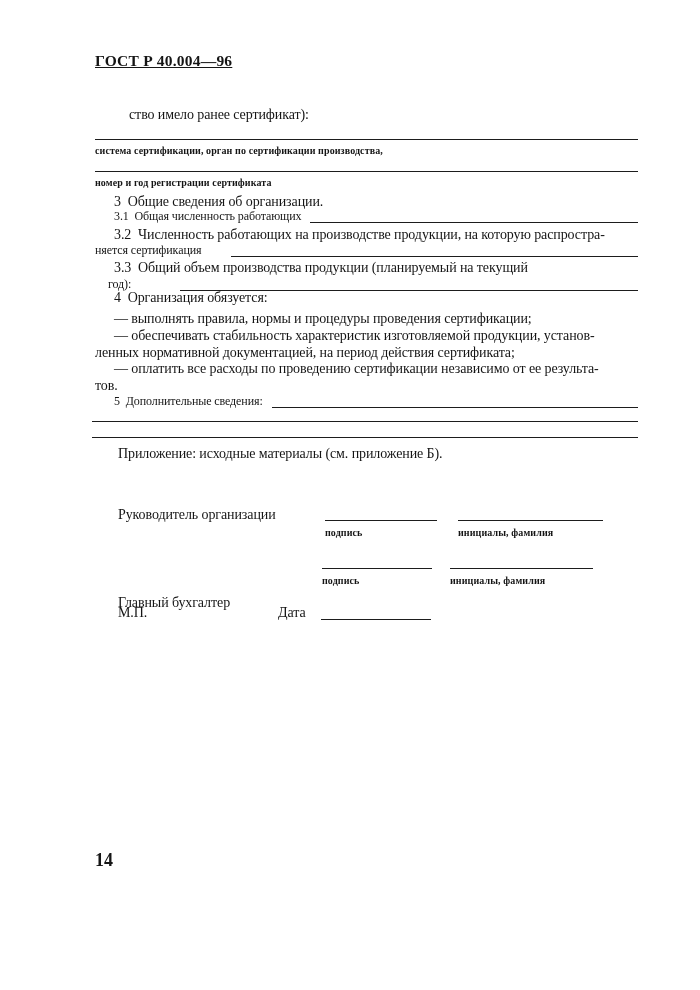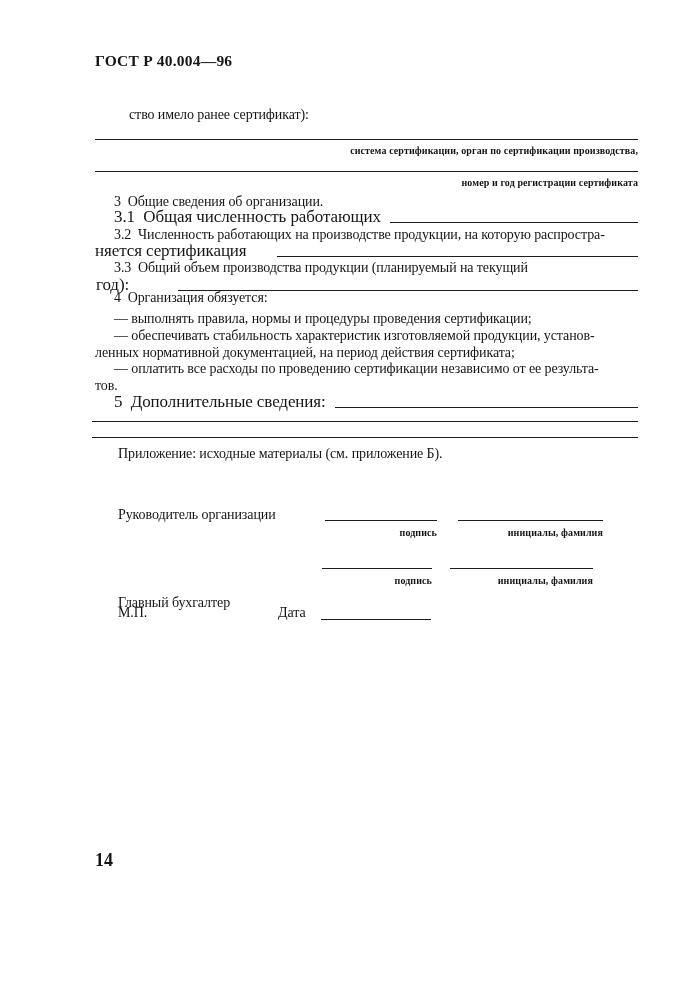--- a/index.html
+++ b/index.html
@@ -7,38 +7,38 @@
     position:relative;width:700px;height:990px;background:#ffffff;
     font-family:"Liberation Serif", serif;color:#151515;overflow:hidden;
   }
   .tline{
     position:absolute;font-size:14px;line-height:17px;white-space:pre;
     letter-spacing:-0.1px;
   }
   .bold{font-weight:bold;}
   .doc-code{font-size:15.5px;letter-spacing:0.2px;}
   .row{
-    position:absolute;display:flex;height:17px;font-size:17px;line-height:17px;
+    position:absolute;display:flex;height:17px;font-size:12px;line-height:17px;
     letter-spacing:-0.1px;
   }
   .row .t{white-space:pre;}
   .row .fill{flex:1;margin-left:9px;border-bottom:1.5px solid #1d1d1d;transform:translateY(-2px);}
   .hline{position:absolute;border-top:1.5px solid #1d1d1d;height:0;}
   .caption{
-    position:absolute;text-align:right;font-size:10px;font-weight:bold;
+    position:absolute;text-align:left;font-size:10px;font-weight:bold;
     letter-spacing:0.1px;line-height:12px;
   }
   .pagenum{font-size:18px;font-weight:bold;}
 </style>
 </head>
 <body>
 
 <div class="page">
 
-  <div class="tline bold doc-code" style="top:52px;left:95px;">ГОСТ Р 40.004—96</div>
+  <div class="tline bold doc-code" style="top:52px;left:95px;text-decoration:underline;">ГОСТ Р 40.004—96</div>
 
   <div class="tline" style="top:106px;left:95px;margin-left:34px;">ство имело ранее сертификат):</div>
 
   <div class="hline" style="top:139px;left:95px;width:543px;"></div>
   <div class="caption" style="top:145px;left:95px;width:543px;">система сертификации, орган по сертификации производства,</div>
 
   <div class="hline" style="top:171px;left:95px;width:543px;"></div>
   <div class="caption" style="top:177px;left:95px;width:543px;">номер и год регистрации сертификата</div>
 
   <div class="tline" style="top:193px;left:114px;">3  Общие сведения об организации.</div>
@@ -48,21 +48,21 @@
     <span class="fill"></span>
   </div>
 
   <div class="tline" style="top:226px;left:114px;">3.2  Численность работающих на производстве продукции, на которую распростра-</div>
   <div class="row" style="top:242px;left:95px;right:62px;gap:21px;">
     <span class="t">няется сертификация</span>
     <span class="fill"></span>
   </div>
 
   <div class="tline" style="top:259px;left:114px;">3.3  Общий объем производства продукции (планируемый на текущий</div>
-  <div class="row" style="top:276px;left:96px;right:62px;gap:40px;">
+  <div class="row" style="top:276px;left:108px;right:62px;gap:40px;">
     <span class="t">год):</span>
     <span class="fill"></span>
   </div>
 
   <div class="tline" style="top:289px;left:114px;">4  Организация обязуется:</div>
   <div class="tline" style="top:310px;left:114px;">— выполнять правила, нормы и процедуры проведения сертификации;</div>
   <div class="tline" style="top:327px;left:114px;">— обеспечивать стабильность характеристик изготовляемой продукции, установ-</div>
   <div class="tline" style="top:360px;left:114px;">— оплатить все расходы по проведению сертификации независимо от ее результа-</div>
   <div class="tline" style="top:344px;left:95px;">ленных нормативной документацией, на период действия сертификата;</div>
   <div class="tline" style="top:377px;left:95px;">тов.</div>

